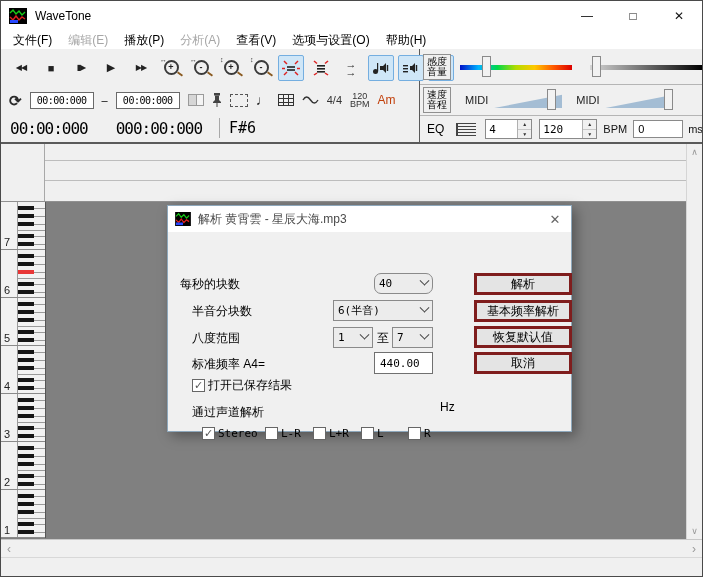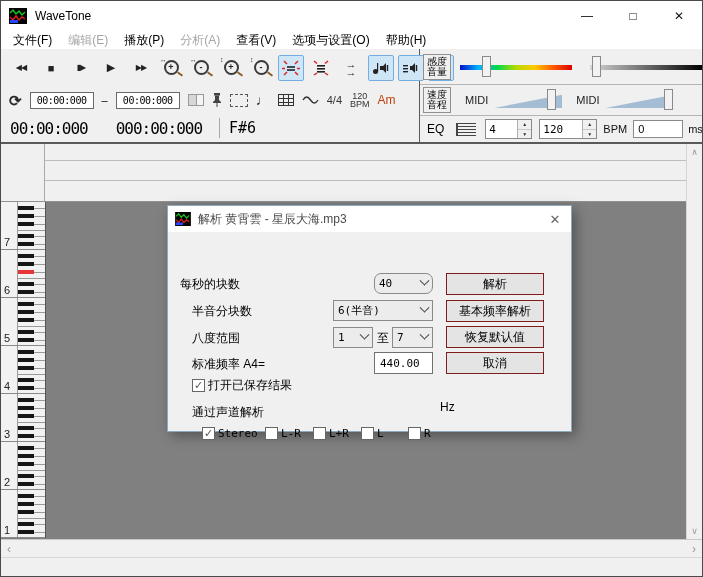--- a/index.html
+++ b/index.html
@@ -85,21 +85,21 @@
   
   .dialog{position:absolute;left:166px;top:204px;width:405px;height:227px;background:#f0f0f0;border:1px solid #8ea8bc;box-shadow:4px 4px 12px rgba(0,0,0,0.35);z-index:10;box-sizing:border-box;}
   .dlg-title{height:26px;background:#fff;display:flex;align-items:center;padding-left:7px;}
   .dlg-title-text{margin-left:7px;font-size:12px;color:#4a4a4a;}
   .dlg-close{margin-left:auto;width:32px;height:26px;display:flex;align-items:center;justify-content:center;color:#666;font-size:13px;}
   .dlg-body{position:relative;height:199px;font-size:12px;}
   .dl-label{position:absolute;white-space:nowrap;}
   .dd{position:absolute;height:21px;border:1px solid #8a8a8a;background:#ececec;display:flex;align-items:center;padding:0 4px;font-size:11px;box-sizing:border-box;font-family:"DejaVu Sans Mono",monospace;}
   .dd .chev{margin-left:auto;width:6px;height:6px;border-right:1.5px solid #444;border-bottom:1.5px solid #444;transform:rotate(45deg) translate(-2px,-2px);}
   .txt-input{position:absolute;height:22px;border:1px solid #707070;background:#fff;font:11px "DejaVu Sans Mono",monospace;display:flex;align-items:center;padding-left:5px;box-sizing:border-box;}
-  .dlg-btn{position:absolute;left:278px;width:98px;height:22px;background:#e4e4e4;border:1px solid #7f1d1d;display:flex;align-items:center;justify-content:center;font-size:12px;box-sizing:border-box;}
+  .dlg-btn{position:absolute;left:306px;width:98px;height:22px;background:#e4e4e4;border:3px solid #7f1d1d;display:flex;align-items:center;justify-content:center;font-size:12px;box-sizing:border-box;}
   .cb{width:13px;height:13px;border:1px solid #666;background:#fff;display:inline-flex;align-items:center;justify-content:center;font-size:11px;color:#555;box-sizing:border-box;flex:0 0 auto;}
   .cbrow{position:absolute;display:flex;align-items:center;gap:3px;}
   .chan-label{font:11px "DejaVu Sans Mono",monospace;}
   
   .focus-svg{display:block;}
 </style>
 </head>
 <body>
 
 <div id="window">

